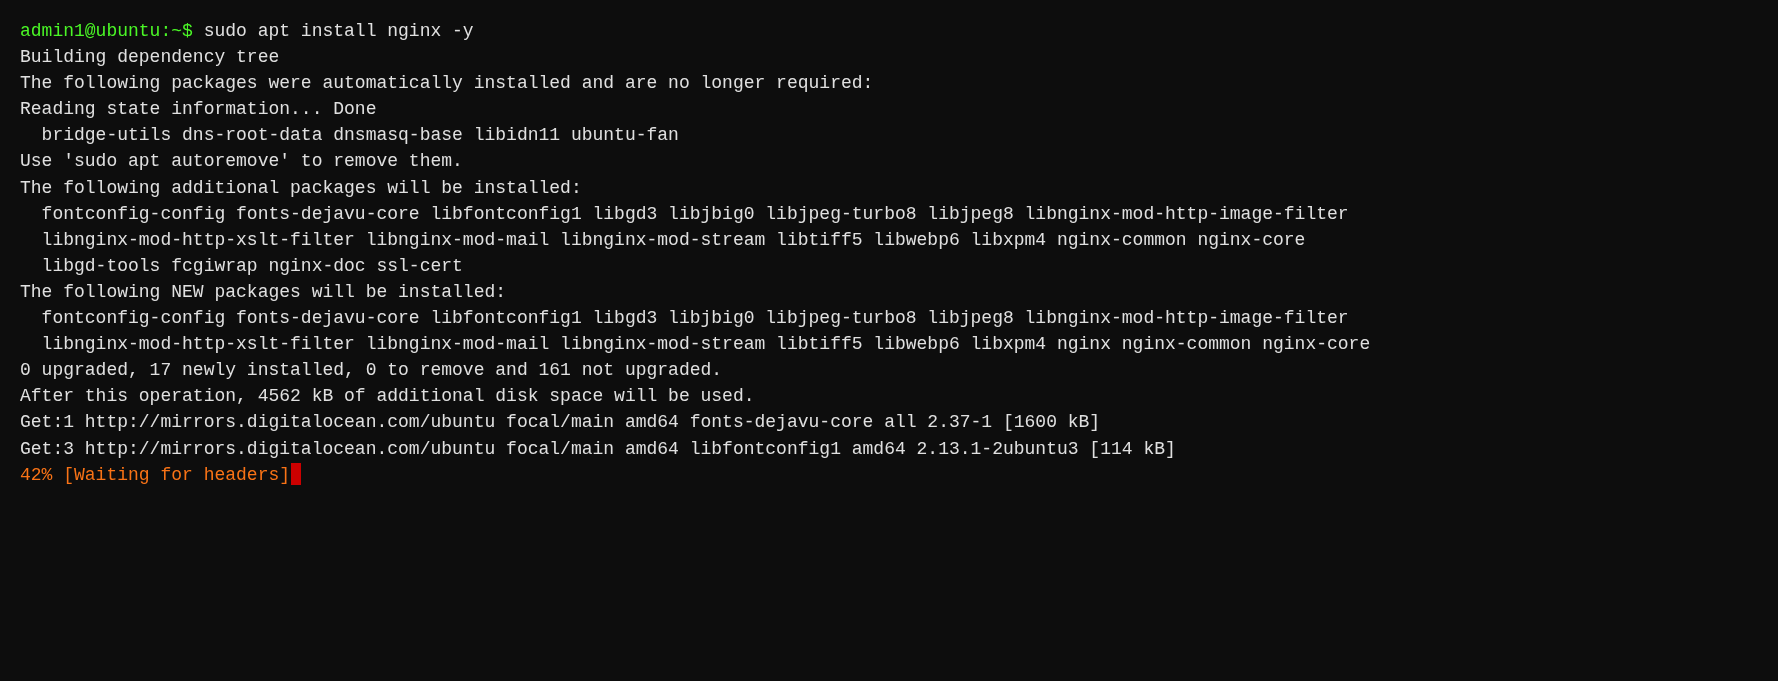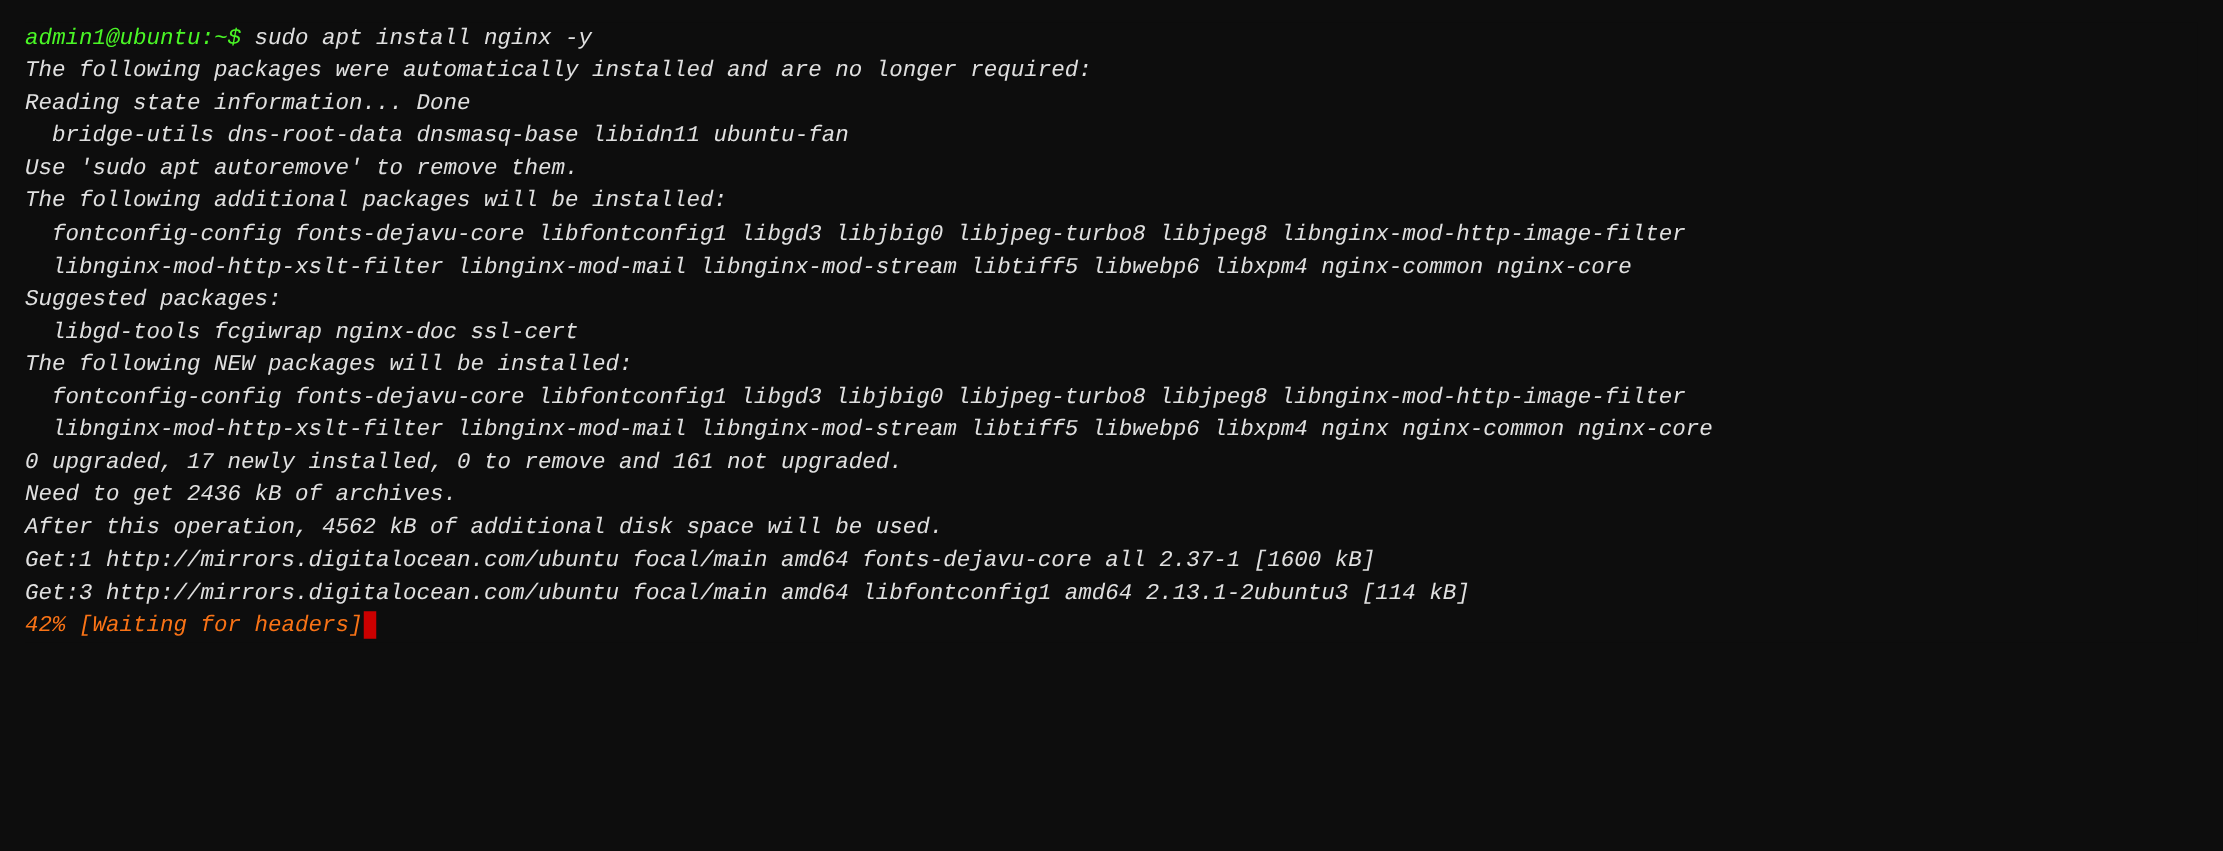--- a/index.html
+++ b/index.html
@@ -17,52 +17,50 @@
       min-height: 681px;
       padding: 18px 20px;
     }
     .terminal {
       background-color: #0d0d0d;
       width: 100%;
     }
     .line {
       display: block;
       white-space: pre;
-      font-style: italic;
     }
     .green { color: #4af626; }
     .white { color: #e0e0e0; }
     .cursor-line {
       color: #f97316;
     }
     .cursor {
       display: inline-block;
       width: 10px;
       height: 1.2em;
       background-color: #cc0000;
       vertical-align: text-bottom;
       margin-left: 1px;
     }
   </style>
 </head>
 <body>
 
 <div class="terminal">
 <span class="line"><span class="green">admin1@ubuntu:~$</span><span class="white"> sudo apt install nginx -y</span></span>
+    <span class="line">Building dependency tree</span>
     <span class="line">The following packages were automatically installed and are no longer required:</span>
     <span class="line">Reading state information... Done</span>
     <span class="line">  bridge-utils dns-root-data dnsmasq-base libidn11 ubuntu-fan</span>
     <span class="line">Use 'sudo apt autoremove' to remove them.</span>
     <span class="line">The following additional packages will be installed:</span>
     <span class="line">  fontconfig-config fonts-dejavu-core libfontconfig1 libgd3 libjbig0 libjpeg-turbo8 libjpeg8 libnginx-mod-http-image-filter</span>
     <span class="line">  libnginx-mod-http-xslt-filter libnginx-mod-mail libnginx-mod-stream libtiff5 libwebp6 libxpm4 nginx-common nginx-core</span>
-    <span class="line">Suggested packages:</span>
     <span class="line">  libgd-tools fcgiwrap nginx-doc ssl-cert</span>
     <span class="line">The following NEW packages will be installed:</span>
     <span class="line">  fontconfig-config fonts-dejavu-core libfontconfig1 libgd3 libjbig0 libjpeg-turbo8 libjpeg8 libnginx-mod-http-image-filter</span>
     <span class="line">  libnginx-mod-http-xslt-filter libnginx-mod-mail libnginx-mod-stream libtiff5 libwebp6 libxpm4 nginx nginx-common nginx-core</span>
     <span class="line">0 upgraded, 17 newly installed, 0 to remove and 161 not upgraded.</span>
-    <span class="line">Need to get 2436 kB of archives.</span>
     <span class="line">After this operation, 4562 kB of additional disk space will be used.</span>
     <span class="line">Get:1 http://mirrors.digitalocean.com/ubuntu focal/main amd64 fonts-dejavu-core all 2.37-1 [1600 kB]</span>
     <span class="line">Get:3 http://mirrors.digitalocean.com/ubuntu focal/main amd64 libfontconfig1 amd64 2.13.1-2ubuntu3 [114 kB]</span>
     <span class="line"><span class="cursor-line">42% [Waiting for headers]</span><span class="cursor"></span></span>
   </div>
 
 </body></html>

